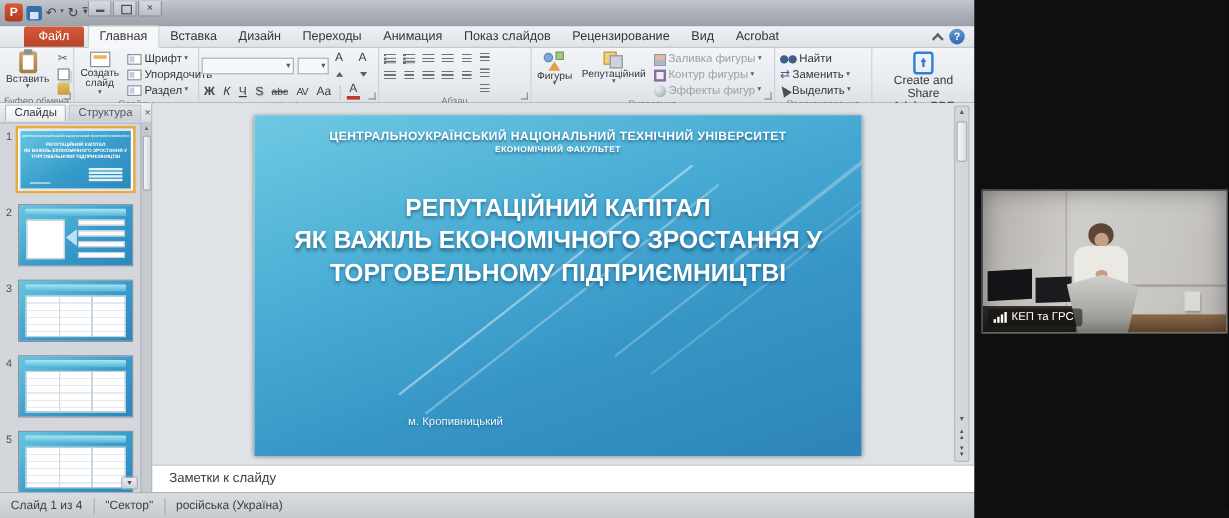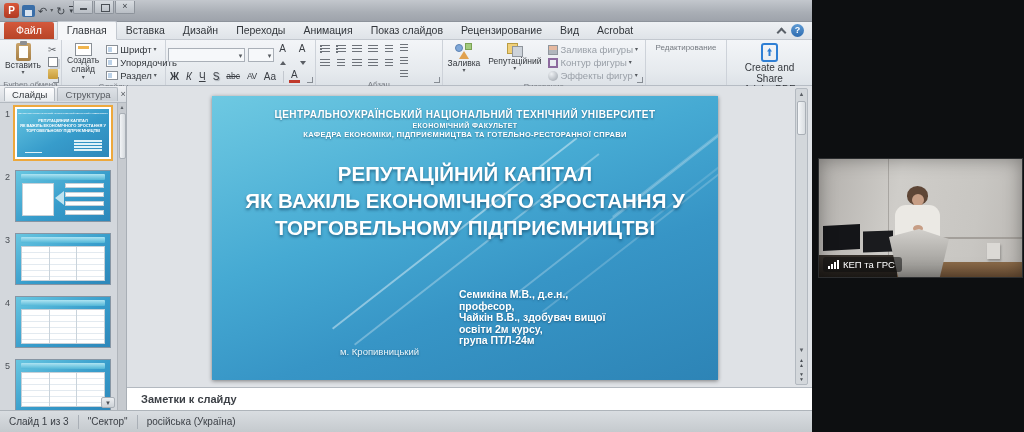--- a/index.html
+++ b/index.html
@@ -24,21 +24,21 @@
   .title-text { flex:1; text-align:center; font-size:10.5px; color:#2f3338; white-space:nowrap; overflow:hidden; }
   .winbtns { display:flex; gap:1px; margin-right:5px; margin-top:-6px; }
   .wbtn { width:20px; height:13px; border:1px solid #8d939b; border-top:none;
     background:linear-gradient(#d8dce1,#b9bec5); font-size:9px; line-height:11px; text-align:center;
     color:#3e4349; border-radius:0 0 2px 2px; position:relative; }
   .wbtn.min::after { content:""; position:absolute; left:6px; bottom:3px; width:7px; height:2px; background:#4a4f55; }
   .wbtn.res::after { content:""; position:absolute; left:6px; top:3px; width:7px; height:6px; border:1px solid #4a4f55; }
 
   
   .tabrow { position:absolute; left:0; top:22px; width:812px; height:18px;
-    background:linear-gradient(#eef1f4,#dfe3e8); display:flex; align-items:flex-end; padding-left:4px;
+    background:linear-gradient(#eef1f4,#dfe3e8); display:flex; align-items:flex-end; padding-left:20px;
     border-bottom:1px solid #c3c8cf; }
   .rtab { font-size:10.5px; color:#33373c; padding:2px 9px 3px; white-space:nowrap; }
   .rtab.file { background:linear-gradient(#d4593c,#b84427); color:#fff; border-radius:2px 2px 0 0;
     margin-right:3px; padding:2px 12px 3px; }
   .rtab.active { background:#f6f7f9; border:1px solid #c3c8cf; border-bottom:1px solid #f6f7f9;
     border-radius:2px 2px 0 0; margin-bottom:-1px; }
   .tabrow-right { margin-left:auto; display:flex; align-items:center; gap:6px; padding-right:8px; padding-bottom:2px; }
   .chev-up { width:7px; height:7px; border-left:2px solid #5a6068; border-top:2px solid #5a6068;
     transform:rotate(45deg); margin-top:3px; }
   .help-btn { width:13px; height:13px; border-radius:50%; background:linear-gradient(#5e9bd4,#2d6bb0);
@@ -173,21 +173,21 @@
     border:1px solid #b3b9c0; border-radius:2px; display:flex; flex-direction:column; align-items:center; }
   .v-scroll .sarrow { font-size:6px; color:#5a5f65; line-height:11px; }
   .v-thumb { width:9px; height:34px; background:linear-gradient(90deg,#f4f6f8,#d9dde1);
     border:1px solid #a9afb6; border-radius:2px; margin-top:1px; }
   .v-space { flex:1; }
   .dblbtn { display:flex; flex-direction:column; align-items:center; line-height:5px; padding:2px 0; }
   .dblbtn span { font-size:5px; color:#4a4f55; }
 
   
   .notes-bar { height:23px; background:#fff; border-top:1px solid #b3b9c0; display:flex; align-items:center;
-    padding-left:14px; font-size:11px; color:#3c4046;font-weight:bold; }
+    padding-left:14px; font-size:11px; color:#3c4046; }
 
   
   .statusbar { position:absolute; left:0; top:410px; width:812px; height:22px;
     background:linear-gradient(#d9dde1,#c5cace); border-top:1px solid #aeb4ba; display:flex; align-items:center;
     font-size:10px; color:#3c4046; }
   .sitem { padding:0 9px; white-space:nowrap; }
   .ssep { width:1px; height:14px; background:#a9afb6; }
   .sright { margin-left:auto; display:flex; align-items:center; gap:3px; padding-right:8px; }
   .vbtn { width:14px; height:13px; display:flex; align-items:center; justify-content:center; border-radius:2px; }
   .vbtn.active { background:#f7d89a; border:1px solid #c79b3a; }
@@ -405,21 +405,21 @@
       </div>
 
       <div class="rgroup" style="width:206px">
         <div class="gbody">
           <div class="bigbtn">
             <div class="ic-shapes">
                 <span class="sh-c"></span>
                 <span class="sh-s"></span>
                 <span class="sh-t"></span>
               </div>
-            <div class="biglabel">Заливка</div>
+            <div class="biglabel">Фигуры</div>
             <span class="mini-dd">▾</span>
           </div>
           <div class="bigbtn">
             <div class="ic-arrange"></div>
             <div class="biglabel">Репутаційний</div>
             <span class="mini-dd">▾</span>
           </div>
           <div class="mincol">
             <span class="mbtn" style="color:#9aa0a8">
                 <span class="ic-fill"></span>
@@ -436,20 +436,38 @@
                 <span>Эффекты фигур</span>
                 <span class="mini-dd">▾</span>
               </span>
           </div>
         </div>
         <div class="glabel">Рисование</div>
         <div class="dlg"></div>
       </div>
 
       <div class="rgroup" style="width:82px">
+        <div class="gbody">
+          <div class="mincol">
+            <span class="mbtn">
+                <span class="ic-find"></span>
+                <span>Найти</span>
+              </span>
+            <span class="mbtn">
+                <span class="glyph-ic" style="color:#3f5f86">⇄</span>
+                <span>Заменить</span>
+                <span class="mini-dd">▾</span>
+              </span>
+            <span class="mbtn">
+                <span class="ic-select"></span>
+                <span>Выделить</span>
+                <span class="mini-dd">▾</span>
+              </span>
+          </div>
+        </div>
         <div class="glabel">Редактирование</div>
       </div>
 
       <div class="rgroup" style="width:86px; border-right:none">
         <div class="gbody" style="justify-content:center; width:100%">
           <div class="bigbtn">
             <div class="ic-pdf"></div>
             <div class="biglabel acincluding">Create and Share
 Adobe PDF</div>
           </div>
@@ -528,36 +546,28 @@
             <div class="stripe" style="left:120px; top:232px; width:310px;"></div>
             <div class="stripe" style="left:142px; top:248px; width:310px; opacity:.7"></div>
             <div class="stripe" style="left:300px; top:200px; width:280px; opacity:.6"></div>
             <div class="stripe" style="left:330px; top:215px; width:280px; opacity:.45"></div>
             <div class="stripe" style="left:400px; top:120px; width:220px; opacity:.5"></div>
             <div class="stripe" style="left:430px; top:130px; width:220px; opacity:.35"></div>
 
             <div class="slide-header">
               <div class="sh1">ЦЕНТРАЛЬНОУКРАЇНСЬКИЙ  НАЦІОНАЛЬНИЙ  ТЕХНІЧНИЙ УНІВЕРСИТЕТ</div>
               <div class="sh2">ЕКОНОМІЧНИЙ  ФАКУЛЬТЕТ</div>
-              <div class="sh3">КАФЕДРА ЕКОНОМІКИ,  ПІДПРИЄМНИЦТВА ТА ГОТЕЛЬНО-РЕСТОРАННОЇ  СПРАВИ</div>
             </div>
 
             <div class="slide-title">
               <div>РЕПУТАЦІЙНИЙ КАПІТАЛ</div>
               <div>ЯК ВАЖІЛЬ ЕКОНОМІЧНОГО ЗРОСТАННЯ У</div>
               <div>ТОРГОВЕЛЬНОМУ ПІДПРИЄМНИЦТВІ</div>
             </div>
 
-            <div class="authors">
-              <div>Семикіна М.В., д.е.н.,</div>
-              <div>професор,</div>
-              <div>Чайкін В.В., здобувач вищої</div>
-              <div>освіти 2м курсу,</div>
-              <div>група ПТЛ-24м</div>
-            </div>
 
             <div class="city">м. Кропивницький</div>
           </div>
 
           <div class="v-scroll">
             <span class="sarrow">▲</span>
             <div class="v-thumb"></div>
             <div class="v-space"></div>
             <span class="sarrow">▼</span>
             <div class="dblbtn">
@@ -571,21 +581,21 @@
           </div>
         </div>
 
         <div class="notes-bar">
           <span>Заметки к слайду</span>
         </div>
       </div>
     </div>
 
     <div class="statusbar">
-      <span class="sitem">Слайд 1 из 3</span>
+      <span class="sitem">Слайд 1 из 4</span>
       <span class="ssep"></span>
       <span class="sitem">"Сектор"</span>
       <span class="ssep"></span>
       <span class="sitem">російська (Україна)</span>
     </div>
   </div>
 
   <div class="video-panel">
     <div class="video">
       <div class="wall"></div>

